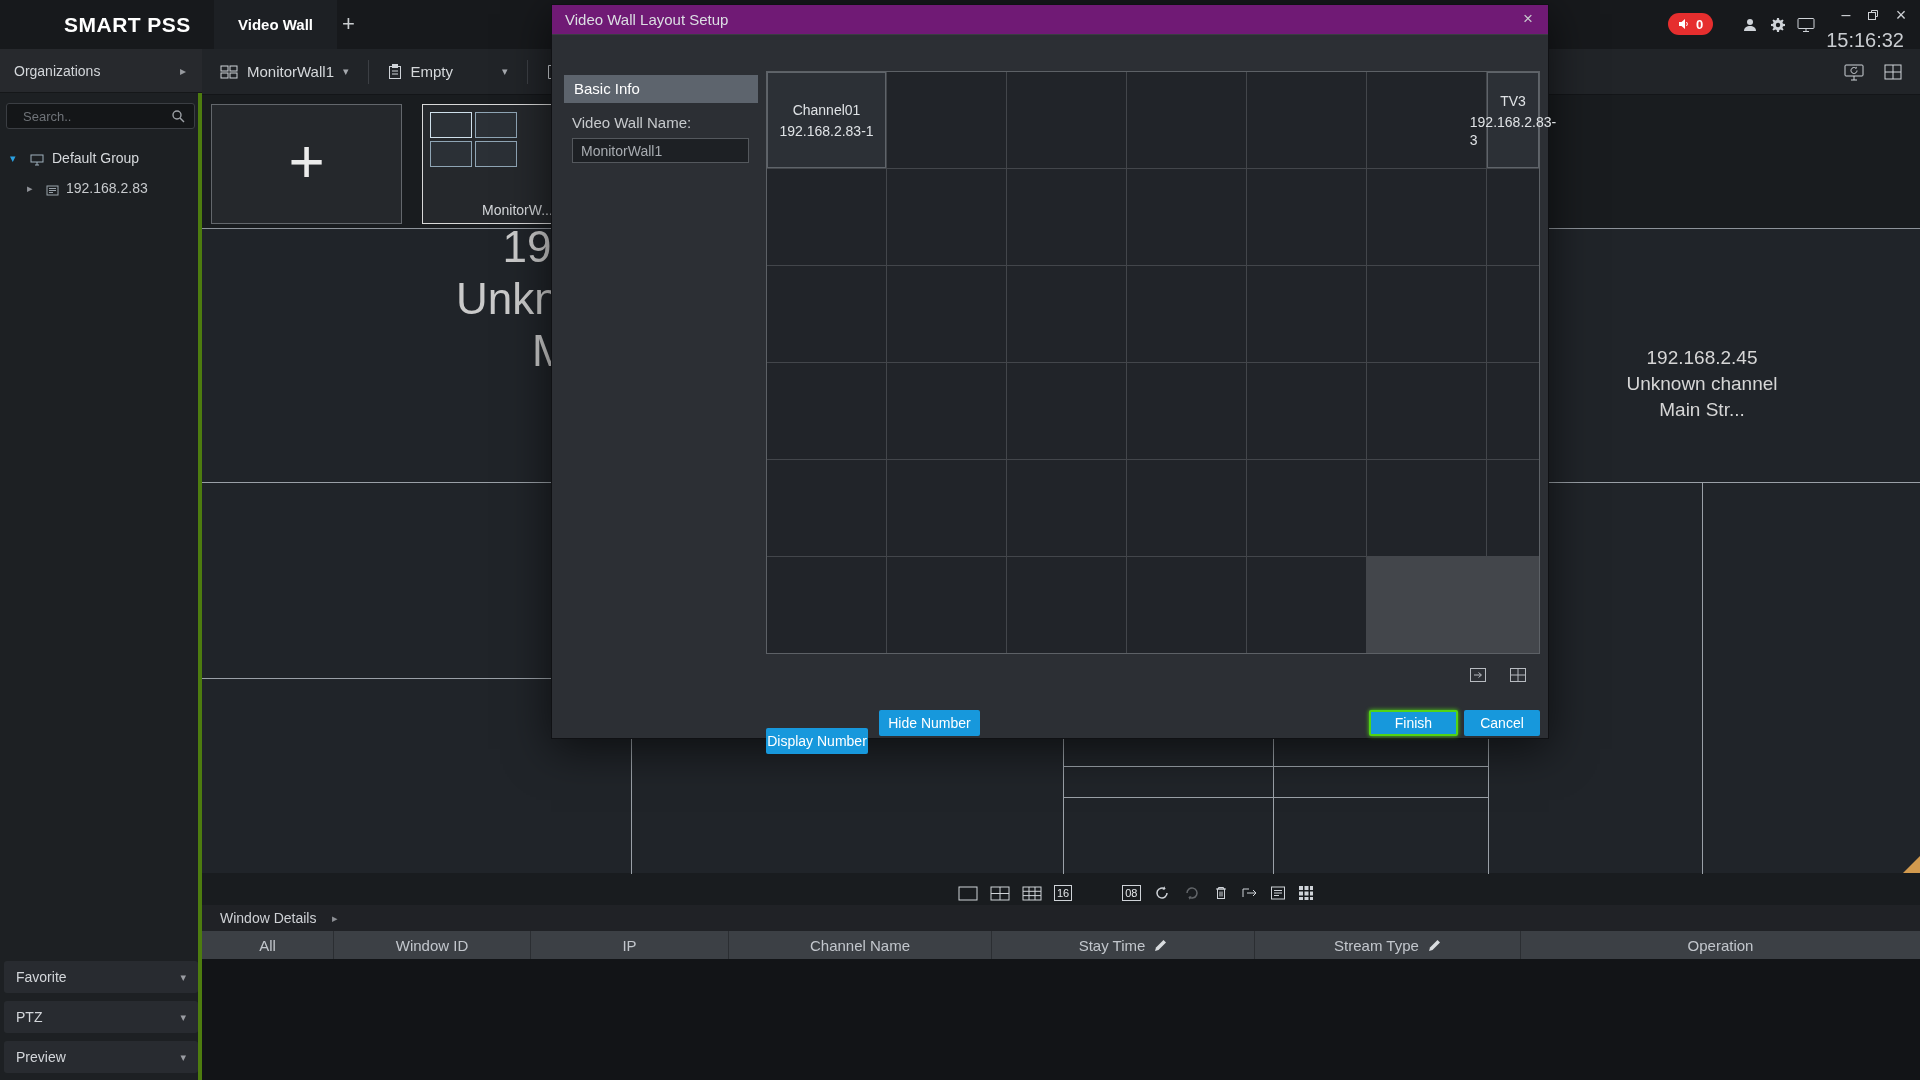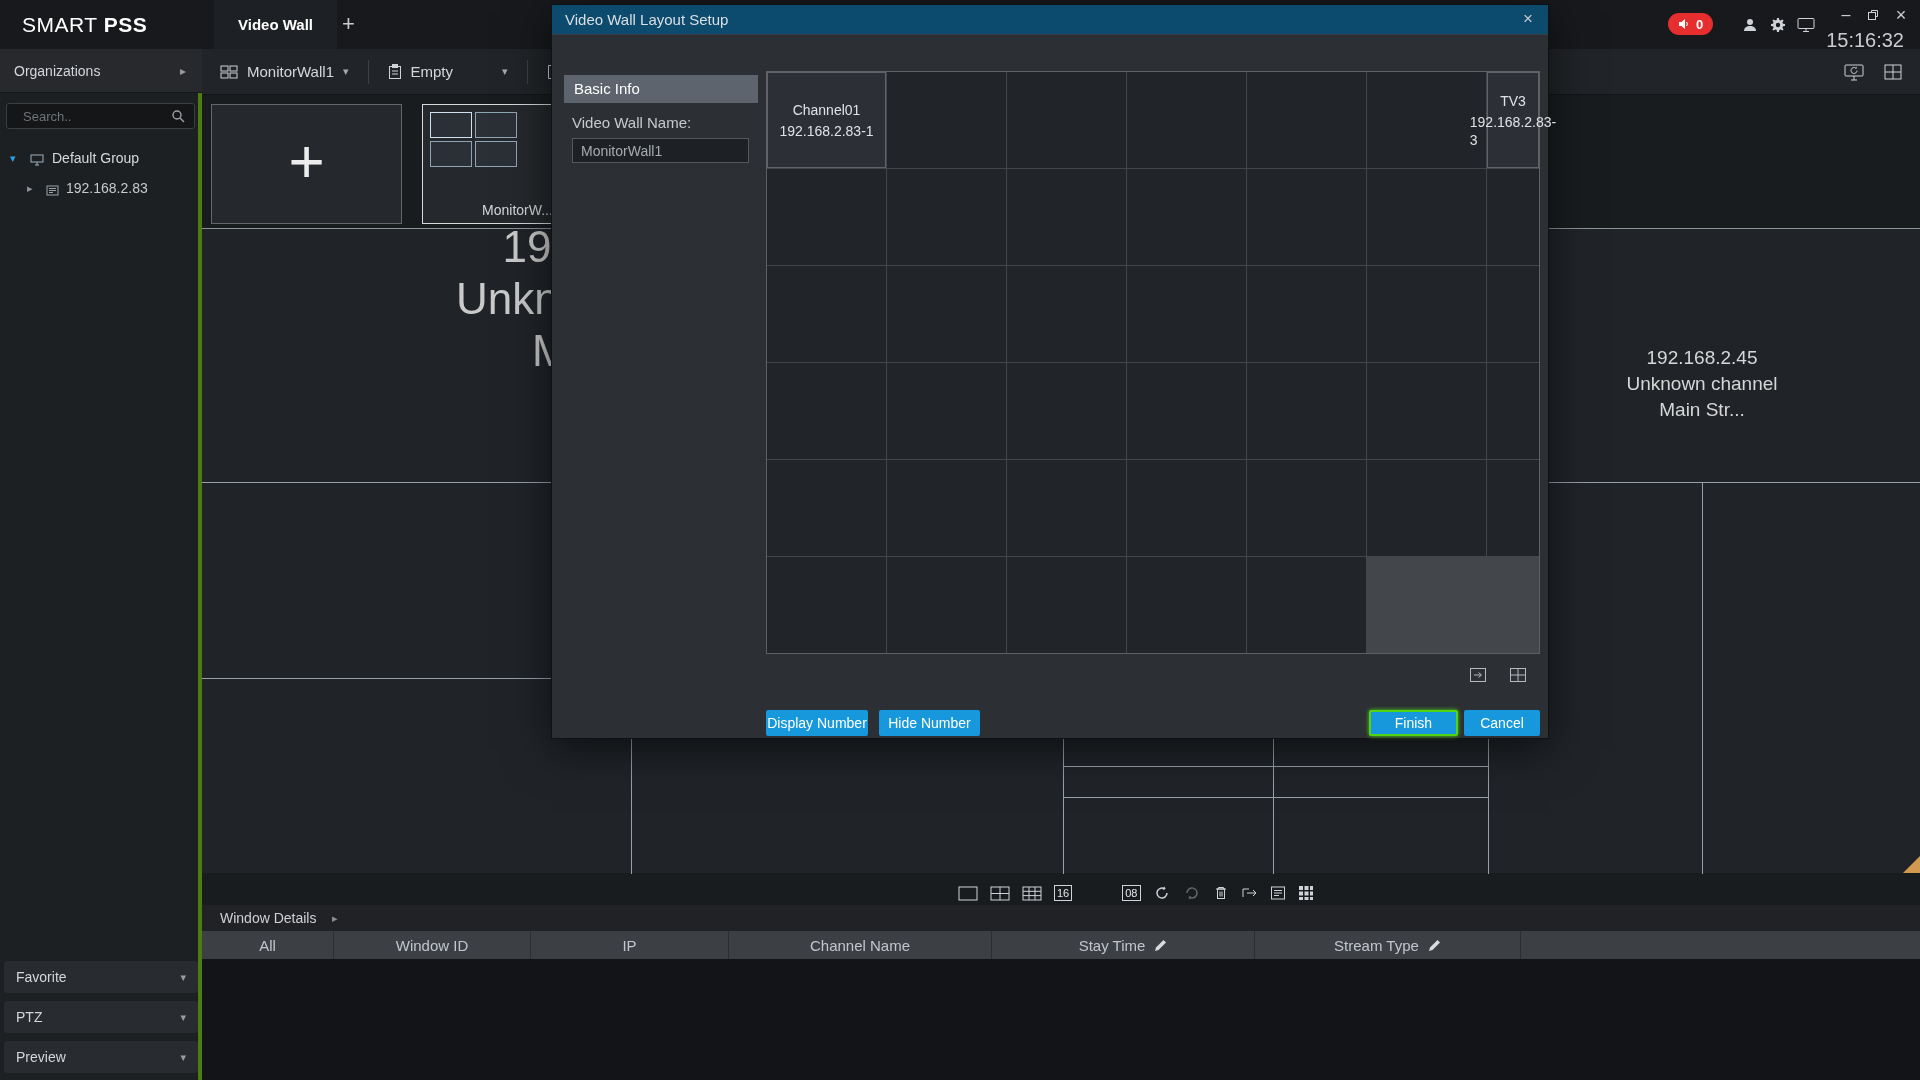--- a/index.html
+++ b/index.html
@@ -3,21 +3,21 @@
 <meta charset="utf-8">
 <style>
   html,body{margin:0;padding:0;background:#000;}
   #app{position:relative;width:1920px;height:1080px;overflow:hidden;
        font-family:"Liberation Sans",sans-serif;background:#101214;user-select:none;}
   #app *{box-sizing:border-box;}
 
   
   .topbar{position:absolute;left:0;top:0;width:1920px;height:49px;background:#17191c;}
   .brand{position:absolute;left:22px;top:0;height:49px;line-height:49px;font-size:21px;color:#fff;letter-spacing:.5px;}
-  .brand .b1{font-weight:400;}
+  .brand .b1{font-weight:700;margin-left:42px;}
   .brand .b2{font-weight:800;margin-left:6px;}
   .tab{position:absolute;left:214px;top:0;height:49px;line-height:49px;padding:0 24px;
        color:#fff;font-size:15px;font-weight:600;background:#1d2024;}
   .tab-plus{position:absolute;left:342px;top:0;height:49px;line-height:47px;font-size:22px;font-weight:300;color:#c9cccf;}
   .alarm-badge{position:absolute;left:1668px;top:13px;height:22px;padding:0 10px;border-radius:11px;
        background:var(--alarm-red,#e62e2e);display:flex;align-items:center;gap:6px;color:#fff;font-size:13px;font-weight:700;}
   .tb-ic{position:absolute;top:16px;width:18px;height:18px;display:flex;align-items:center;justify-content:center;}
   .i-person{left:1741px;} .i-gear{left:1769px;} .i-monitor{left:1797px;}
   .winbtn{position:absolute;top:4px;width:24px;height:22px;display:flex;align-items:center;justify-content:center;
        color:#cfd2d6;font-size:16px;}
@@ -91,41 +91,41 @@
   .thead{position:absolute;left:202px;top:931px;width:1718px;height:28px;background:#3c4045;display:flex;}
   .th{display:flex;align-items:center;justify-content:center;gap:9px;font-size:15px;color:#c2c6cc;
        border-right:1px solid #2b2e32;height:28px;}
   .w0{width:132px;} .w1{width:197px;} .w2{width:198px;} .w3{width:263px;}
   .w4{width:263px;} .w5{width:266px;} .w6{flex:1;border-right:none;}
   .below-table{position:absolute;left:202px;top:959px;width:1718px;height:121px;background:#121417;}
 
   
   .dialog{position:absolute;left:551px;top:4px;width:998px;height:735px;background:#2c2f34;
        border:1px solid #101114;box-shadow:0 10px 42px rgba(0,0,0,.6);z-index:100;}
-  .dlg-title{position:absolute;left:0;top:0;width:100%;height:30px;background:#0c4a6e;border-bottom:1px solid #3a3d42;}
+  .dlg-title{position:absolute;left:0;top:0;width:100%;height:30px;background:#701a75;border-bottom:1px solid #3a3d42;}
   .dlg-title-text{position:absolute;left:13px;top:0;line-height:30px;font-size:15px;color:#dcdfe3;}
   .dlg-close{position:absolute;right:9px;top:3px;width:22px;height:22px;display:flex;align-items:center;
        justify-content:center;color:#c6c9cd;font-size:17px;}
   .dlg-nav-item{position:absolute;left:12px;top:70px;width:194px;height:28px;background:#5d646d;color:#fff;
        font-size:15px;line-height:28px;padding-left:10px;}
   .dlg-label{position:absolute;left:20px;top:109px;font-size:15px;color:#c7cacd;}
   .dlg-input{position:absolute;left:20px;top:133px;width:177px;height:25px;background:#1d2024;
        border:1px solid #54585d;color:#a8acb1;font-size:14px;padding:0 8px;outline:none;
        font-family:"Liberation Sans",sans-serif;}
   .dlg-grid{position:absolute;left:214px;top:66px;width:774px;height:583px;border:1px solid #5d6166;
        background:#43464b;display:grid;grid-template-columns:repeat(6,1fr) 52px;grid-template-rows:repeat(6,1fr);gap:1px;}
   .gcell{background:#212429;display:flex;flex-direction:column;align-items:center;justify-content:center;
        gap:3px;font-size:14px;color:#dfe2e5;line-height:18px;}
   .gcell.bound{background:#2c3036;box-shadow:inset 0 0 0 1px #5f646a;}
   .gcell.sel{background:#17191d;box-shadow:inset 0 0 0 2px #eceff1;}
   .dlg-tool{position:absolute;top:659px;width:22px;height:22px;display:flex;align-items:center;justify-content:center;}
   .dt-merge{left:915px;} .dt-split{left:955px;}
   .btn{position:absolute;top:705px;height:26px;background:var(--accent-blue,#1798dc);color:#fff;font-size:14px;
        border-radius:2px;display:flex;align-items:center;justify-content:center;cursor:default;}
-  .btn-display{left:214px;width:102px;}
+  .btn-display{left:214px;width:102px;margin-top:18px;}
   .btn-hide{left:327px;width:101px;}
   .btn-finish{left:817px;width:89px;border:2px solid var(--finish-focus-green,#52d415);
        box-shadow:0 0 4px var(--finish-focus-green,#52d415);}
   .btn-cancel{left:912px;width:76px;}
 </style>
 </head>
 <body>
 
 <div id="app">
 
@@ -401,20 +401,23 @@
         </span>
     </div>
     <div class="th w5">
       <span>Stream Type</span>
       <span class="ic">
           <svg width="13" height="13" viewBox="0 0 13 13" fill="#d9dcdf">
             <path d="M1 12l1-3.5L9.5 1 12 3.5 4.5 11z"></path>
           </svg>
         </span>
     </div>
+    <div class="th w6">
+        <span>Operation</span>
+      </div>
   </div>
   <div class="below-table"></div>
 
   <div class="dialog">
     <div class="dlg-title">
       <span class="dlg-title-text">Video Wall Layout Setup</span>
       <span class="dlg-close">×</span>
     </div>
     <div class="dlg-nav-item">Basic Info</div>
     <div class="dlg-label">Video Wall Name:</div>

